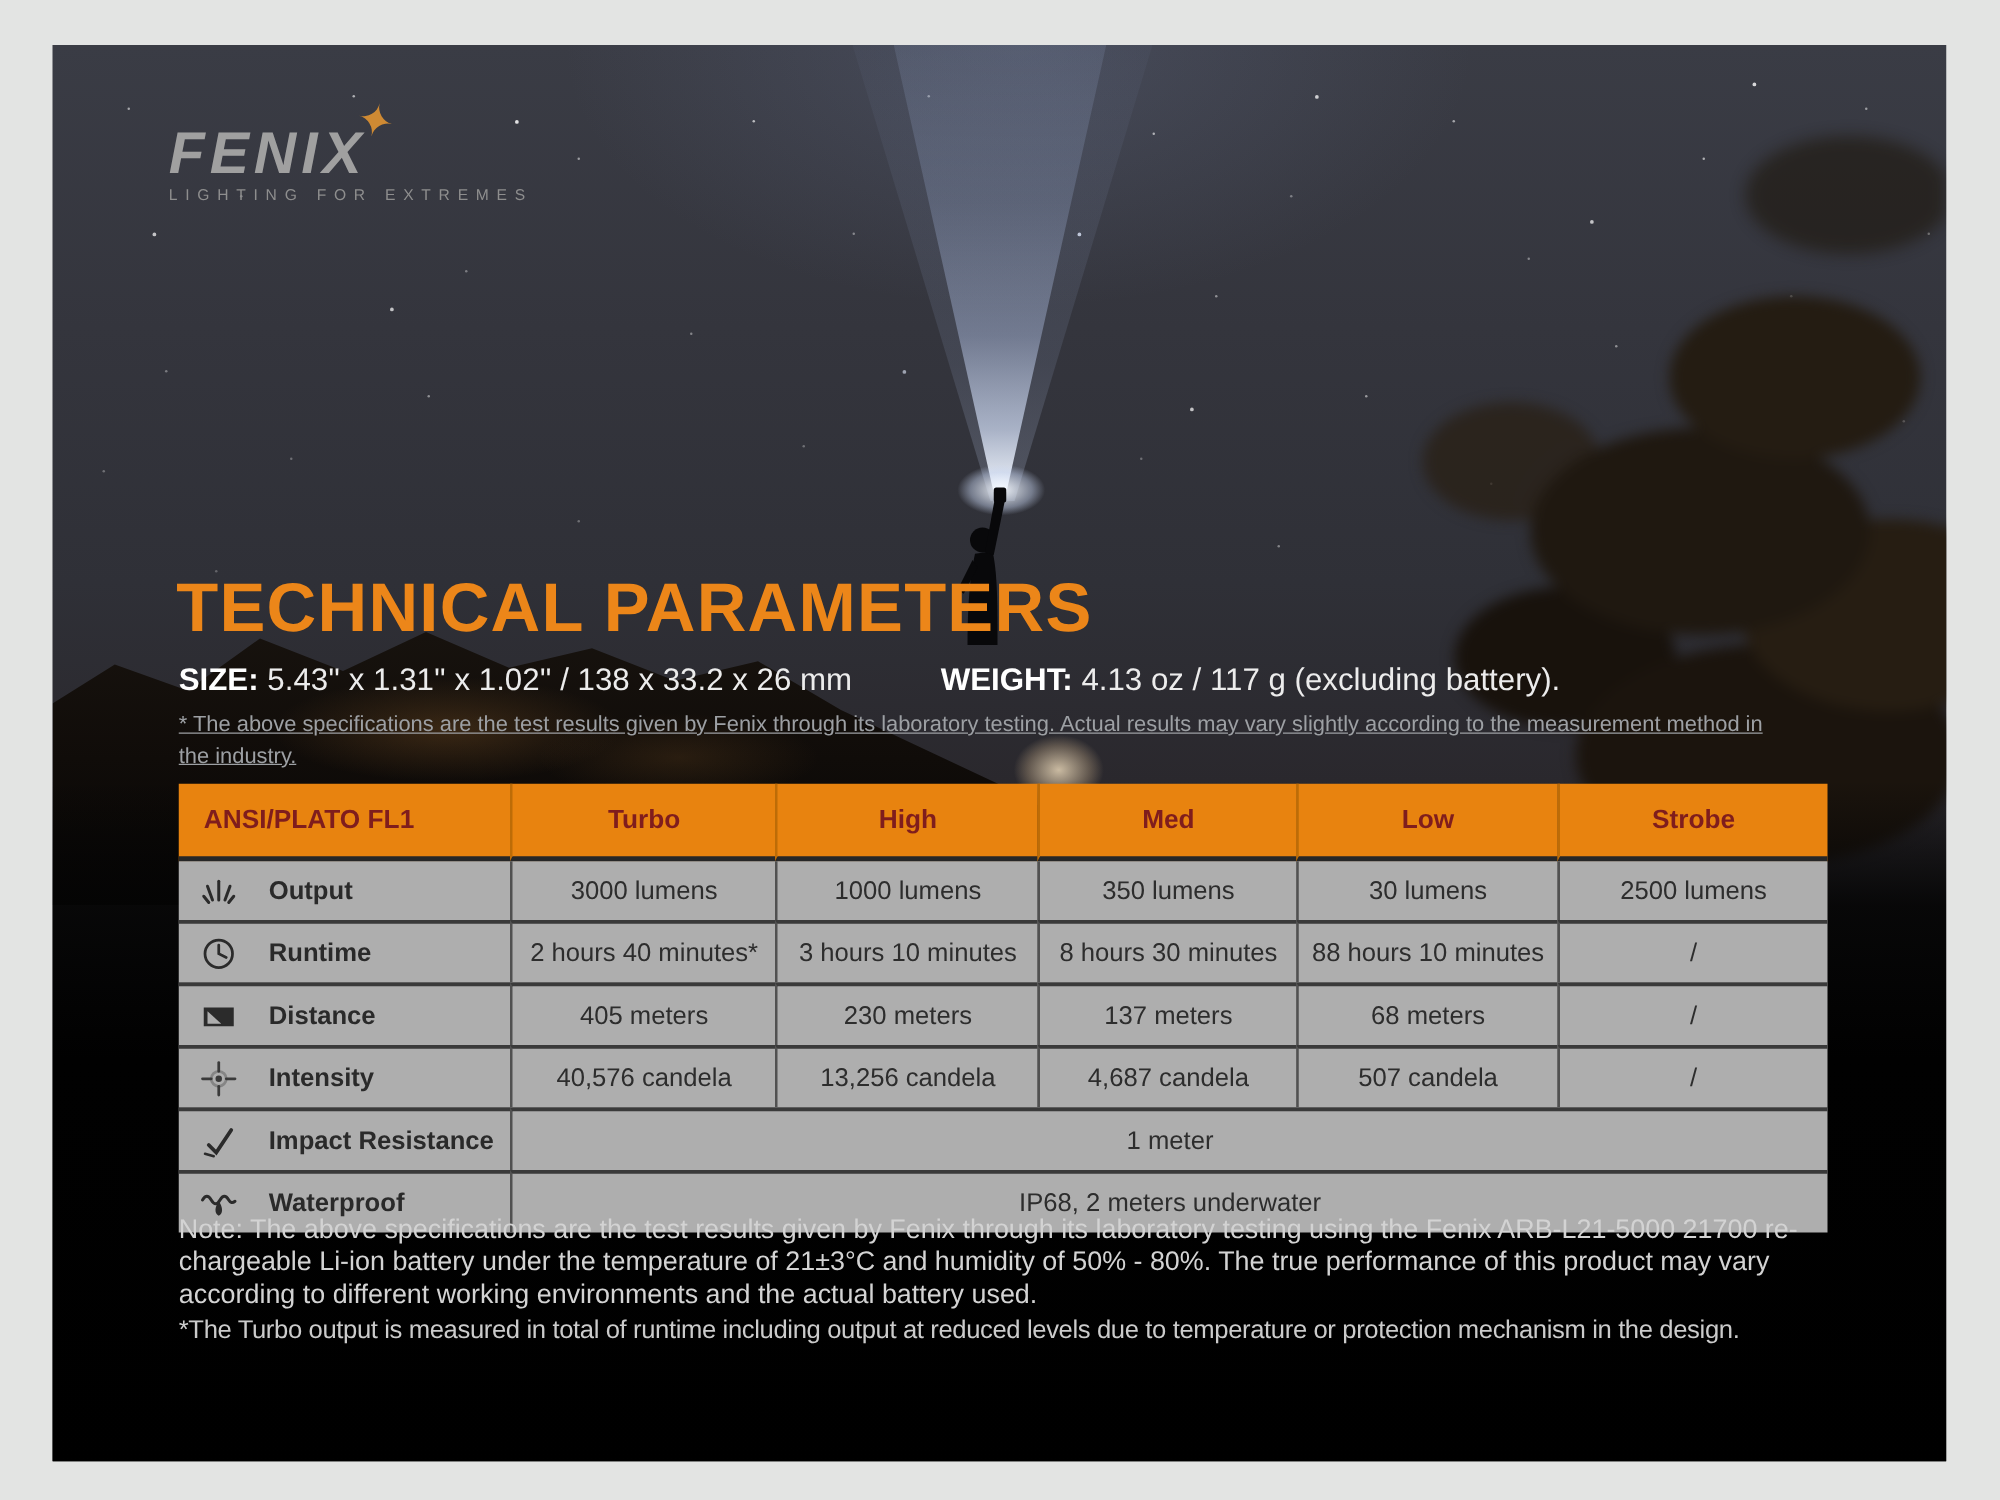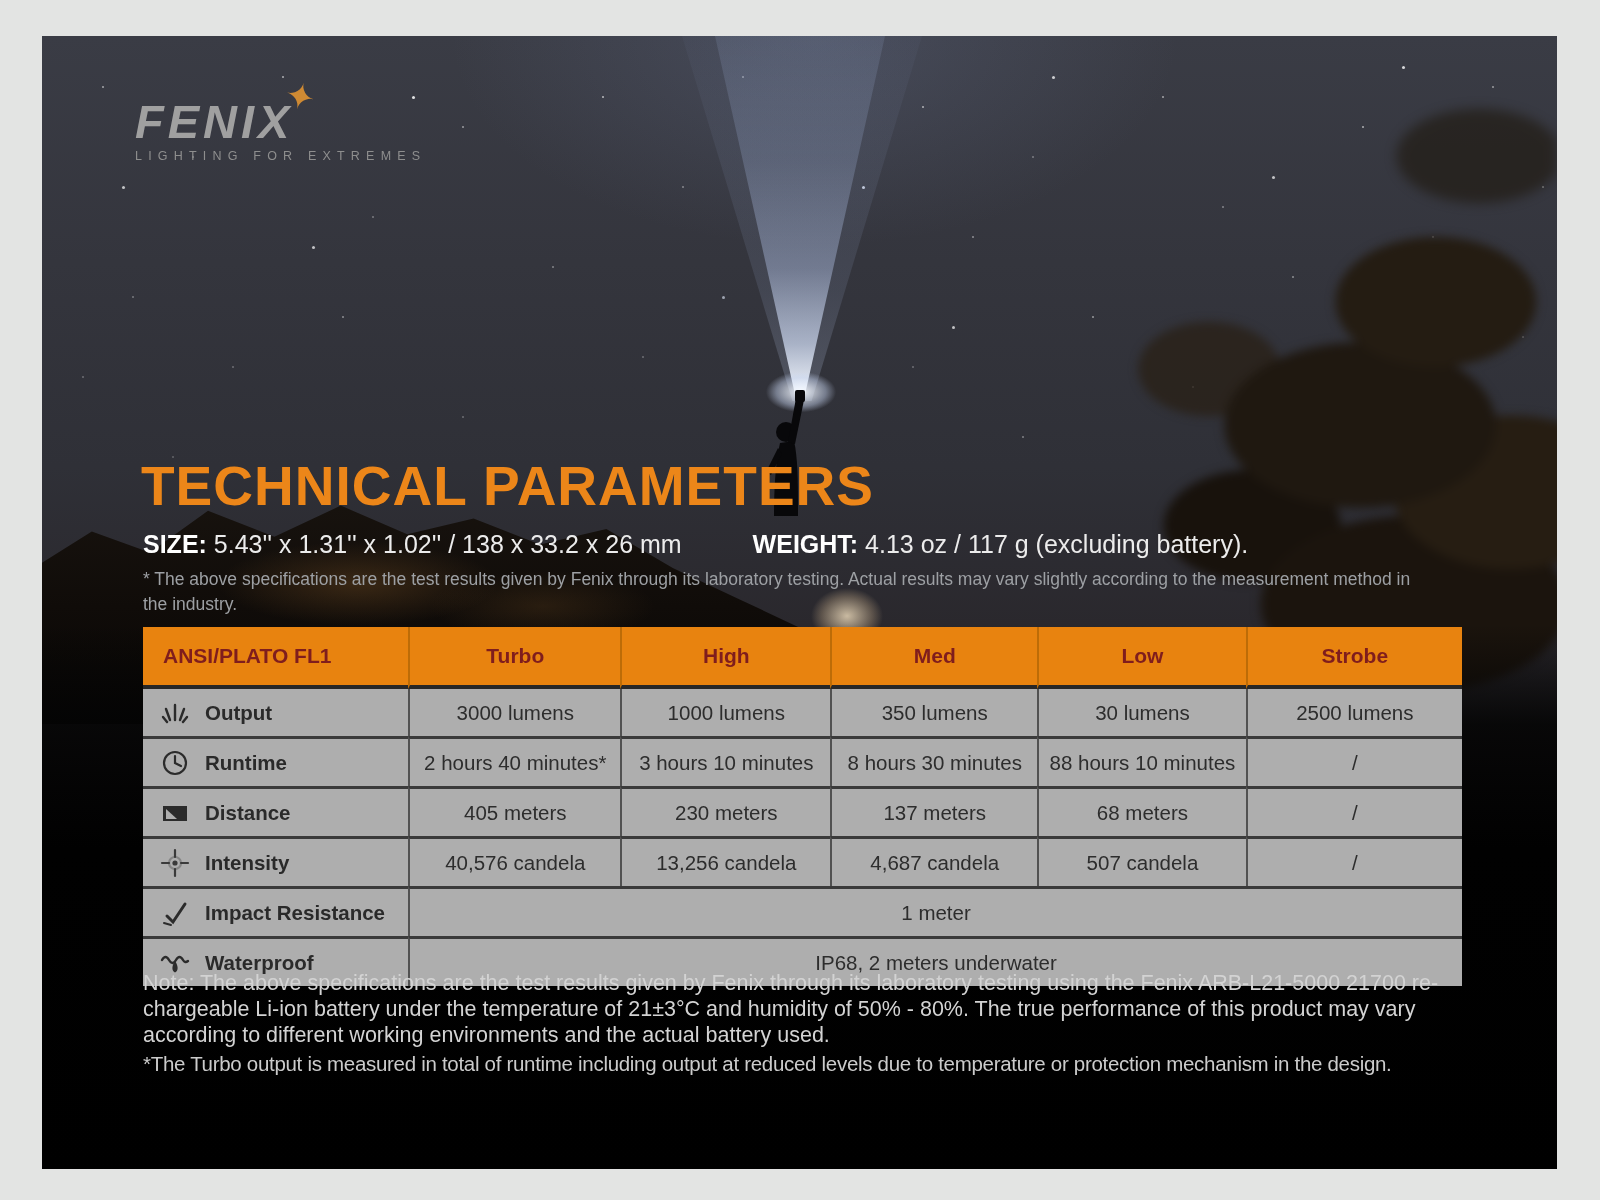--- a/index.html
+++ b/index.html
@@ -78,32 +78,32 @@
   .content{position:absolute;left:0;top:0;width:100%;height:100%;}
   .logo{position:absolute;left:93px;top:62px;color:#a0a0a0;}
   .logo .brand{font-size:47px;font-weight:bold;font-style:italic;letter-spacing:4px;line-height:1;}
   .logo .star{position:absolute;left:150px;top:-22px;color:#cf8a33;font-size:36px;font-style:normal;transform:rotate(14deg);}
   .logo .tagline{font-size:12.5px;letter-spacing:6.2px;color:#8e8e8e;margin-top:4px;}
   .title{position:absolute;left:99px;top:418px;font-size:55px;font-weight:bold;color:#ec8619;letter-spacing:1px;white-space:nowrap;}
   .dims{position:absolute;left:101px;top:494px;font-size:25px;color:#ececec;white-space:nowrap;text-align:center;}
   .dims .seg{display:inline-block;}
   .dims .seg.weight{margin-left:64px;}
   .dims b{color:#fff;}
-  .spec-footnote{position:absolute;left:101px;top:531px;width:1275px;font-size:17.5px;line-height:1.4;color:#9da0a4;}
+  .spec-footnote{position:absolute;left:101px;top:531px;width:1275px;font-size:17.5px;line-height:1.4;color:#9da0a4;text-decoration:underline;}
   
   .spec-table{position:absolute;left:101px;top:591px;width:1319px;border-collapse:separate;border-spacing:0;font-size:21px;color:#2d2d2d;}
   .spec-table th{background:#e8830f;color:#7f1d1d;font-weight:bold;height:56px;text-align:center;font-size:21px;}
   .spec-table th:first-child{text-align:left;padding-left:20px;}
   .spec-table th + th{border-left:2px solid #bd6c07;}
   .spec-table thead th{border-bottom:4px solid #272727;}
   .spec-table td{background:#aeaeae;height:45px;text-align:center;font-size:20.5px;}
   .spec-table td + td{border-left:2px solid #515151;}
   .spec-table tbody tr + tr td{border-top:3px solid #3a3a3a;}
   .spec-table td.rowhead{text-align:left;padding-left:16px;}
-  .rowhead-inner{display:flex;align-items:center;gap:14px;}
+  .rowhead-inner{display:flex;align-items:center;gap:24px;}
   .rowhead-inner .icon{width:32px;height:32px;display:inline-flex;align-items:center;justify-content:center;flex:0 0 32px;}
   .rowhead-inner .lbl{font-weight:bold;color:#2a2a2a;}
   
   .note1{position:absolute;left:101px;top:934px;width:1322px;font-size:21.5px;line-height:1.22;color:#d3d3d3;}
   .note2{position:absolute;left:101px;top:1016px;width:1360px;font-size:20.5px;color:#cbcbcb;letter-spacing:-0.3px;}
   svg{display:block;}
 </style>
 </head>
 <body>
 

